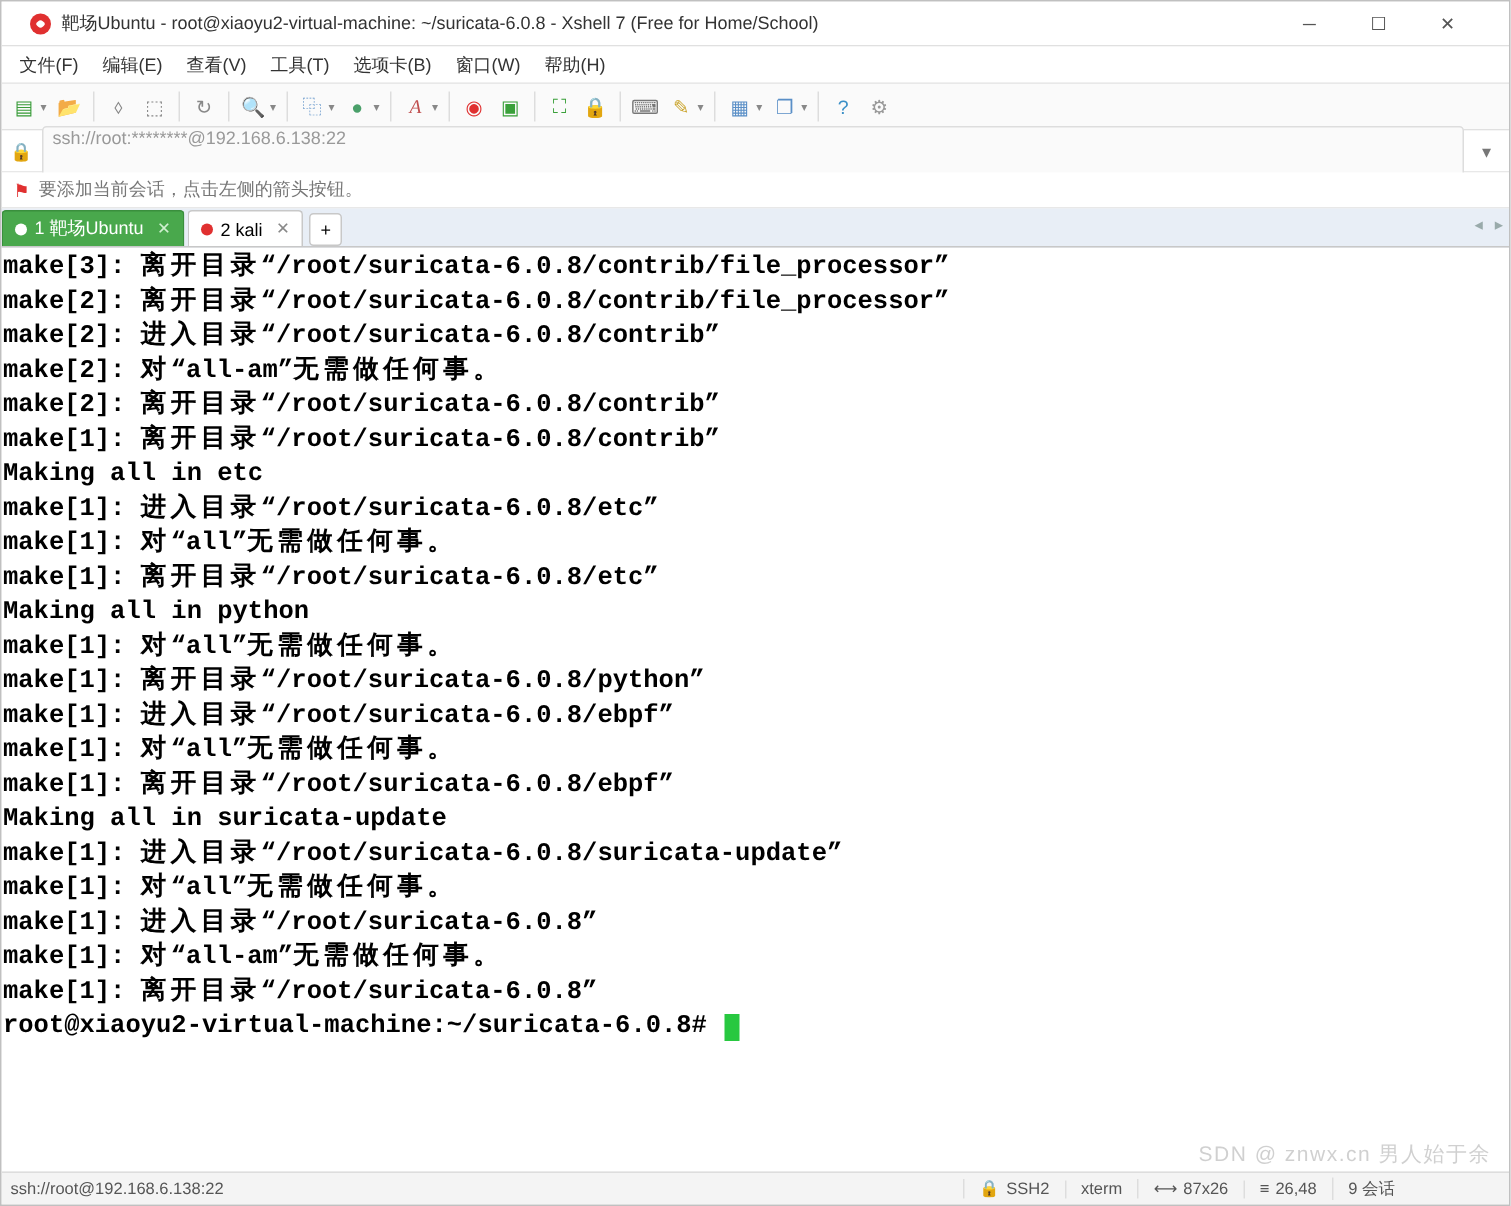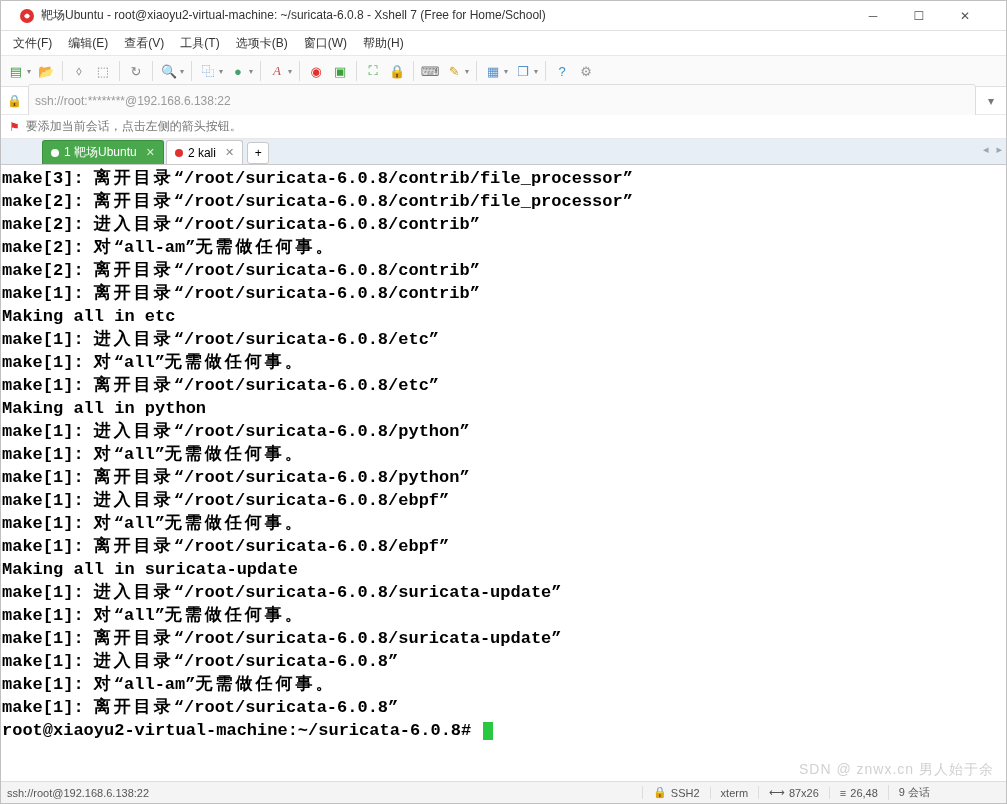--- a/index.html
+++ b/index.html
@@ -48,36 +48,35 @@
   .tb-dd{font-size:8px;color:#888;margin-left:-2px;margin-right:2px;align-self:center;}
   
   .addrbar {
     display:flex; align-items:center;
     height: 28px; background:#fff;
     padding: 2px 6px; gap:6px;
     border-bottom:1px solid #e8e8e8;
   }
   .addr-input{
     flex:1; height:34px; border:1px solid #ddd; border-radius:3px;
-    padding:0 6px; display:flex; align-items:center; color:#999;
+    padding:0 6px; display:flex; color:#999;
     background:#fafafa;
   }
   .addr-arrow{width:18px;text-align:center;color:#777;cursor:pointer;}
   
   .hintbar{
     display:flex;align-items:center;height:24px;
     background:#fff;padding:0 8px;color:#777;
     border-bottom:1px solid #e8e8e8;gap:6px;
   }
   
   .tabbar{
     display:flex;align-items:flex-end;height:26px;
     background:#e8eef6;border-bottom:1px solid #c8c8c8;
     position:relative;
-    padding-left:41px;
   }
   .tab{
     display:flex;align-items:center;height:24px;
     padding:0 8px;margin-top:2px;
     background:#fff;border:1px solid #c8c8c8;border-bottom:none;
     border-radius:3px 3px 0 0;cursor:pointer;gap:5px;
     margin-right:2px;font-size:12px;
   }
   .tab.active{background:#49a84c;color:#fff;border-color:#3a8f3d;}
   .tab .dot{width:8px;height:8px;border-radius:50%;}
@@ -214,30 +213,28 @@
     <div>make[2]: <span class="cjk">离</span><span class="cjk">开</span><span class="cjk">目</span><span class="cjk">录</span>“/root/suricata-6.0.8/contrib/file_processor”</div>
     <div>make[2]: <span class="cjk">进</span><span class="cjk">入</span><span class="cjk">目</span><span class="cjk">录</span>“/root/suricata-6.0.8/contrib”</div>
     <div>make[2]: <span class="cjk">对</span>“all-am”<span class="cjk">无</span><span class="cjk">需</span><span class="cjk">做</span><span class="cjk">任</span><span class="cjk">何</span><span class="cjk">事</span><span class="cjk">。</span></div>
     <div>make[2]: <span class="cjk">离</span><span class="cjk">开</span><span class="cjk">目</span><span class="cjk">录</span>“/root/suricata-6.0.8/contrib”</div>
     <div>make[1]: <span class="cjk">离</span><span class="cjk">开</span><span class="cjk">目</span><span class="cjk">录</span>“/root/suricata-6.0.8/contrib”</div>
     <div>Making all in etc</div>
     <div>make[1]: <span class="cjk">进</span><span class="cjk">入</span><span class="cjk">目</span><span class="cjk">录</span>“/root/suricata-6.0.8/etc”</div>
     <div>make[1]: <span class="cjk">对</span>“all”<span class="cjk">无</span><span class="cjk">需</span><span class="cjk">做</span><span class="cjk">任</span><span class="cjk">何</span><span class="cjk">事</span><span class="cjk">。</span></div>
     <div>make[1]: <span class="cjk">离</span><span class="cjk">开</span><span class="cjk">目</span><span class="cjk">录</span>“/root/suricata-6.0.8/etc”</div>
     <div>Making all in python</div>
-    <div>make[1]: <span class="cjk">进</span><span class="cjk">入</span><span class="cjk">目</span><span class="cjk">录</span>“/root/suricata-6.0.8/python”</div>
     <div>make[1]: <span class="cjk">对</span>“all”<span class="cjk">无</span><span class="cjk">需</span><span class="cjk">做</span><span class="cjk">任</span><span class="cjk">何</span><span class="cjk">事</span><span class="cjk">。</span></div>
     <div>make[1]: <span class="cjk">离</span><span class="cjk">开</span><span class="cjk">目</span><span class="cjk">录</span>“/root/suricata-6.0.8/python”</div>
     <div>make[1]: <span class="cjk">进</span><span class="cjk">入</span><span class="cjk">目</span><span class="cjk">录</span>“/root/suricata-6.0.8/ebpf”</div>
     <div>make[1]: <span class="cjk">对</span>“all”<span class="cjk">无</span><span class="cjk">需</span><span class="cjk">做</span><span class="cjk">任</span><span class="cjk">何</span><span class="cjk">事</span><span class="cjk">。</span></div>
     <div>make[1]: <span class="cjk">离</span><span class="cjk">开</span><span class="cjk">目</span><span class="cjk">录</span>“/root/suricata-6.0.8/ebpf”</div>
     <div>Making all in suricata-update</div>
     <div>make[1]: <span class="cjk">进</span><span class="cjk">入</span><span class="cjk">目</span><span class="cjk">录</span>“/root/suricata-6.0.8/suricata-update”</div>
     <div>make[1]: <span class="cjk">对</span>“all”<span class="cjk">无</span><span class="cjk">需</span><span class="cjk">做</span><span class="cjk">任</span><span class="cjk">何</span><span class="cjk">事</span><span class="cjk">。</span></div>
-    <div>make[1]: <span class="cjk">离</span><span class="cjk">开</span><span class="cjk">目</span><span class="cjk">录</span>“/root/suricata-6.0.8/suricata-update”</div>
     <div>make[1]: <span class="cjk">进</span><span class="cjk">入</span><span class="cjk">目</span><span class="cjk">录</span>“/root/suricata-6.0.8”</div>
     <div>make[1]: <span class="cjk">对</span>“all-am”<span class="cjk">无</span><span class="cjk">需</span><span class="cjk">做</span><span class="cjk">任</span><span class="cjk">何</span><span class="cjk">事</span><span class="cjk">。</span></div>
     <div>make[1]: <span class="cjk">离</span><span class="cjk">开</span><span class="cjk">目</span><span class="cjk">录</span>“/root/suricata-6.0.8”</div>
     <div>root@xiaoyu2-virtual-machine:~/suricata-6.0.8# <span class="cursor"></span></div>
   </div>
 
 <div class="watermark">SDN @ znwx.cn 男人始于余</div>
 
 <div class="statusbar">
   <div class="status-left">ssh://root@192.168.6.138:22</div>

